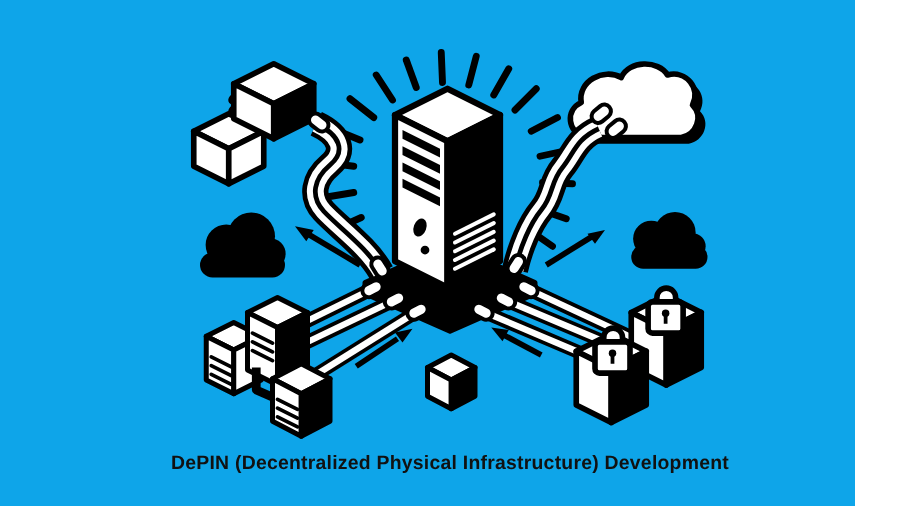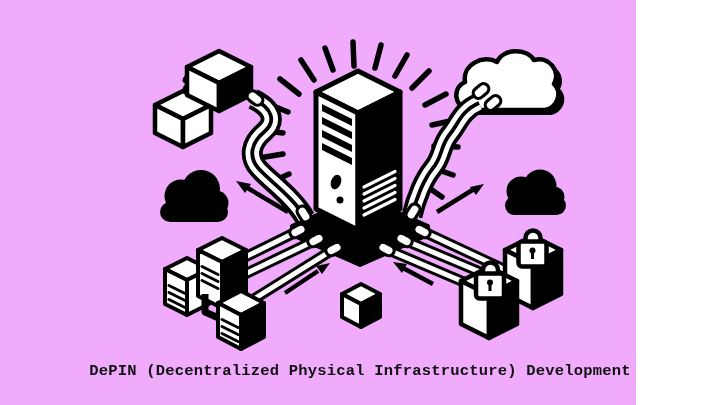--- a/index.html
+++ b/index.html
@@ -1,17 +1,17 @@
 <!DOCTYPE html>
 <html><head>
 <meta charset="utf-8">
 <style>
   html,body{margin:0;padding:0;background:#ffffff;}
-  .stage{position:relative;width:636px;height:405px;background:#f0abfc;overflow:hidden;
-         font-family:Liberation Mono, monospace;}
+  .stage{position:relative;width:684px;height:405px;background:#0ea5e9;overflow:hidden;
+         font-family:Liberation Sans, sans-serif;}
   .stage svg{position:absolute;left:0;top:0;}
   .caption{position:absolute;left:0;top:362px;width:720px;text-align:center;
            font-weight:700;font-size:15.5px;letter-spacing:.2px;color:#111111;}
 </style>
 </head>
 <body>
 
 <div class="stage">
 <svg width="720" height="405" viewBox="0 0 720 405">
 

